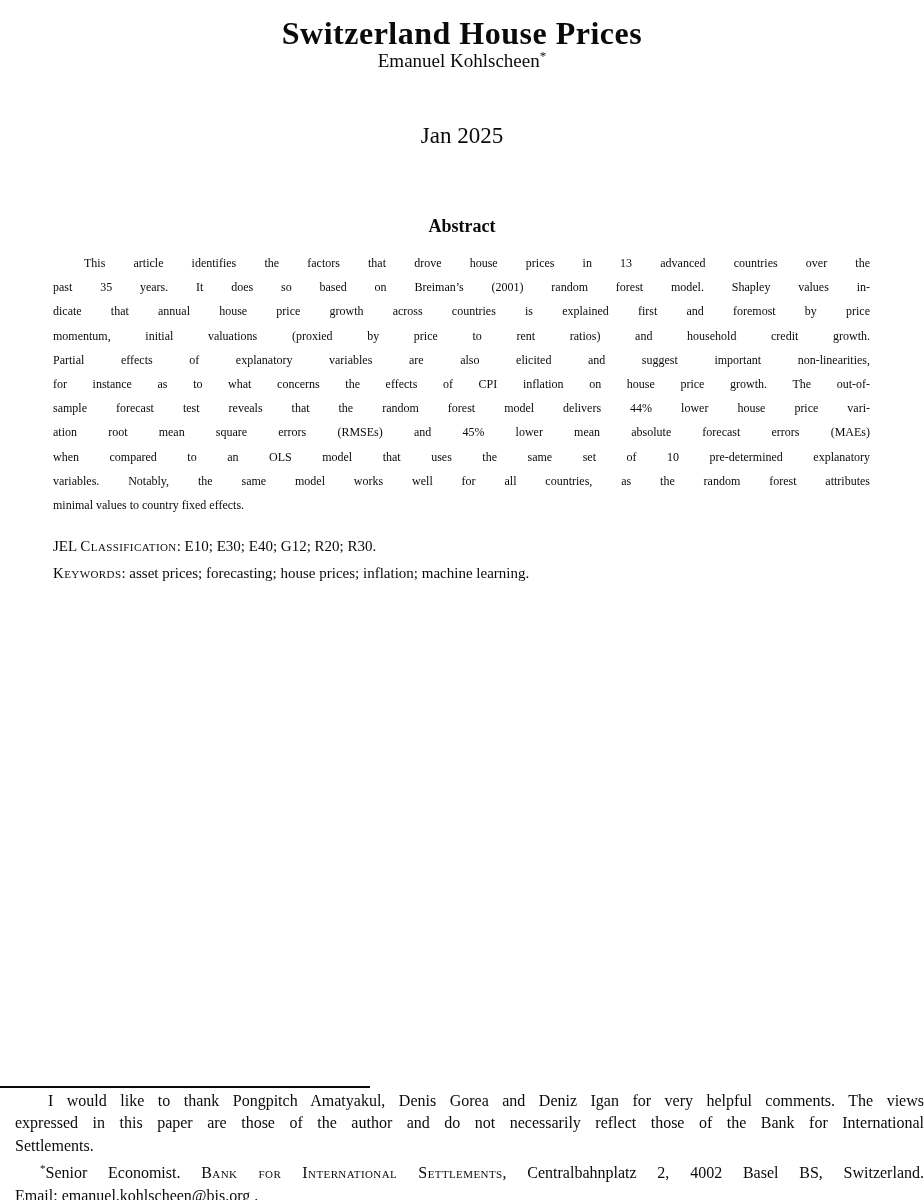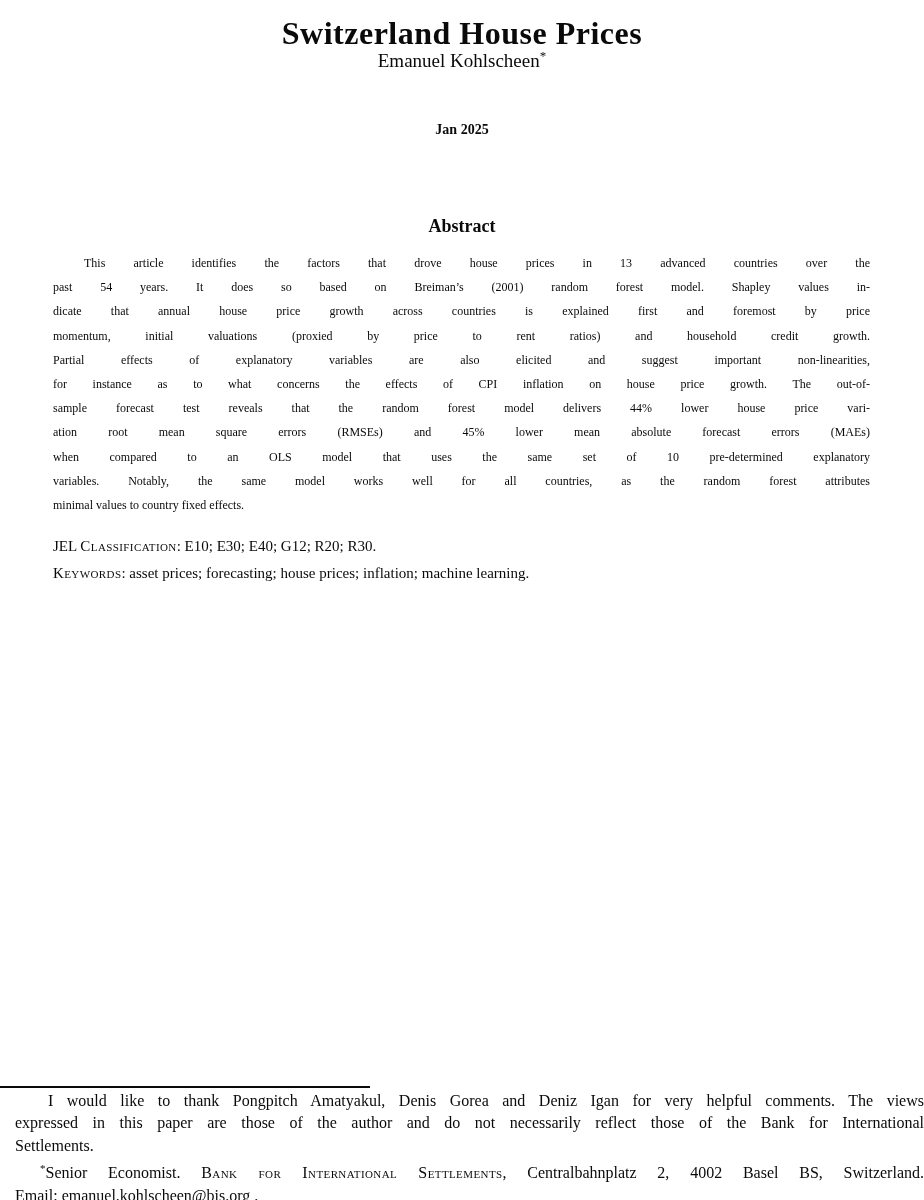--- a/index.html
+++ b/index.html
@@ -15,21 +15,21 @@
   .centered { position: absolute; left: 0; width: 100%; text-align: center; }
   .title {
     top: -5px;
     font-size: 32px;
     font-weight: bold;
     line-height: 34px;
     letter-spacing: 0.5px;
   }
   .author { top: 43px; font-size: 19px; line-height: 26px; }
   .author sup { font-size: 13px; }
-  .date { top: 117px; font-size: 14px; line-height: 26px; font-weight: bold; }
+  .date { top: 123px; font-size: 23px; line-height: 26px; }
   .abstract-heading { top: 213px; font-size: 18px; font-weight: bold; line-height: 26px; }
 
   .abstract-body {
     position: absolute;
     top: 251px;
     left: 53px;
     width: 817px;
     font-size: 12px;
     line-height: 24.2px;
   }
@@ -77,21 +77,21 @@
   <h1 class="centered title">Switzerland House Prices</h1>
 
   <div class="centered author"><span>Emanuel Kohlscheen</span><sup>*</sup></div>
 
   <div class="centered date">Jan 2025</div>
 
   <div class="centered abstract-heading">Abstract</div>
 
   <div class="abstract-body">
     <div class="jline first">This article identifies the factors that drove house prices in 13 advanced countries over the</div>
-    <div class="jline">past 54 years. It does so based on Breiman’s (2001) random forest model. Shapley values in-</div>
+    <div class="jline">past 35 years. It does so based on Breiman’s (2001) random forest model. Shapley values in-</div>
     <div class="jline">dicate that annual house price growth across countries is explained first and foremost by price</div>
     <div class="jline">momentum, initial valuations (proxied by price to rent ratios) and household credit growth.</div>
     <div class="jline">Partial effects of explanatory variables are also elicited and suggest important non-linearities,</div>
     <div class="jline">for instance as to what concerns the effects of CPI inflation on house price growth. The out-of-</div>
     <div class="jline">sample forecast test reveals that the random forest model delivers 44% lower house price vari-</div>
     <div class="jline">ation root mean square errors (RMSEs) and 45% lower mean absolute forecast errors (MAEs)</div>
     <div class="jline">when compared to an OLS model that uses the same set of 10 pre-determined explanatory</div>
     <div class="jline">variables. Notably, the same model works well for all countries, as the random forest attributes</div>
     <div class="jline last">minimal values to country fixed effects.</div>
   </div>

